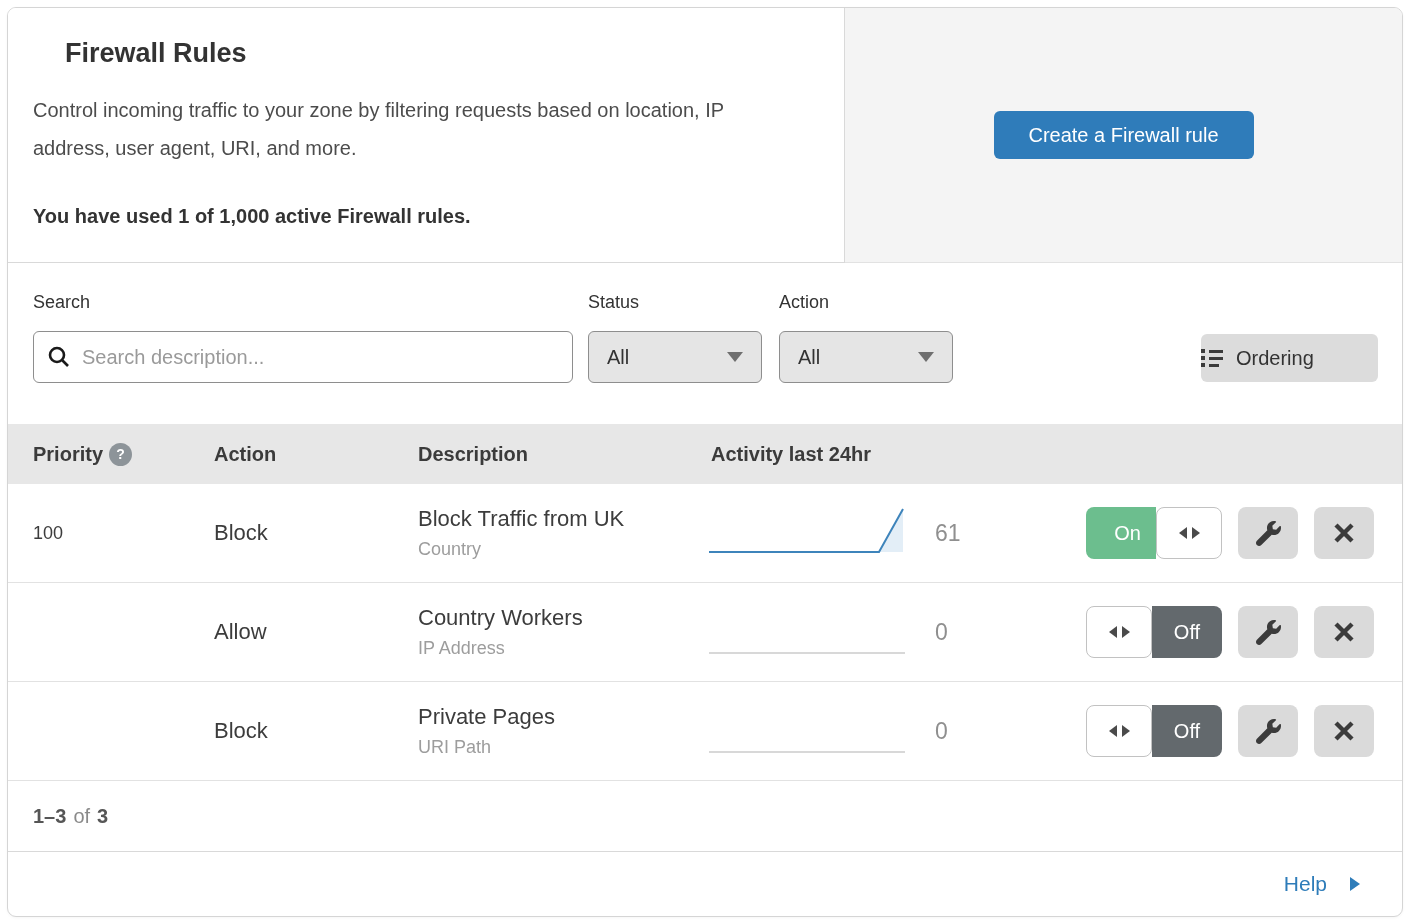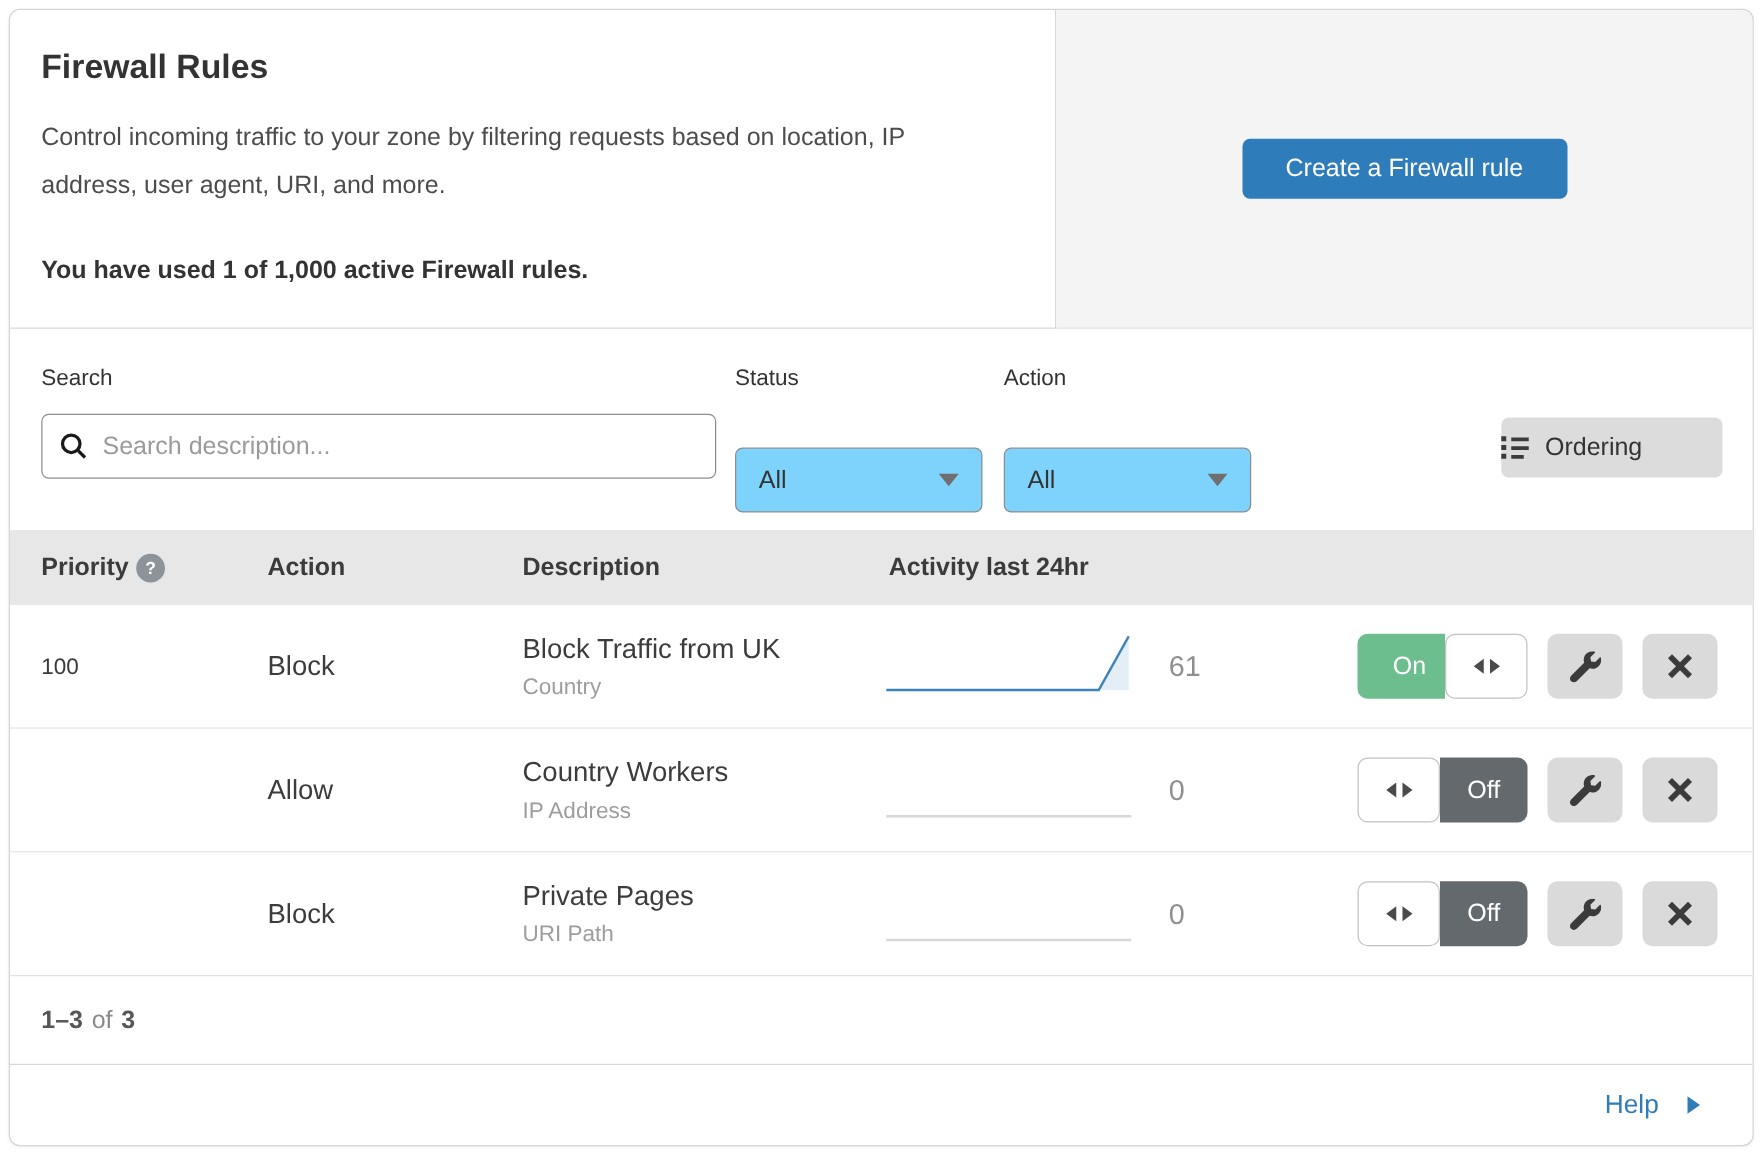--- a/index.html
+++ b/index.html
@@ -12,21 +12,21 @@
     background:#fff; overflow:hidden;
     box-shadow:0 1px 3px rgba(0,0,0,0.04);
   }
 
   
   .top-section { display:flex; height:255px; }
   .top-left {
     width:837px; background:#fff; padding:30px 40px 0 25px;
     border-right:1px solid #d9d9d9; border-bottom:1px solid #d9d9d9;
   }
-  .page-title { font-size:27px; font-weight:bold; color:#333; margin-bottom:22px; }
+  .page-title { font-size:27px; font-weight:bold; color:#333; margin-bottom:22px;margin-left:32px; }
   .page-desc { font-size:20px; color:#4c4c4c; line-height:38px; max-width:780px; }
   .usage-note { font-size:20px; font-weight:bold; color:#333; margin-top:38px; }
   .top-right {
     flex:1; background:#f4f4f4; display:flex; align-items:center; justify-content:center;
     border-bottom:1px solid #e2e2e2;
   }
   .create-btn {
     background:#2f7cba; color:#fff; font-size:20px; font-family:inherit;
     border:none; border-radius:6px; width:260px; height:48px; cursor:pointer;
   }
@@ -36,25 +36,25 @@
   .filter-group { display:flex; flex-direction:column; }
   .filter-label { font-size:18px; color:#333; margin-bottom:18px; line-height:22px; }
   .search-group { width:540px; }
   .search-box { position:relative; width:540px; }
   .search-box input {
     width:100%; height:52px; border:1px solid #8e8e8e; border-radius:6px;
     padding:0 14px 0 48px; font-size:20px; color:#333; font-family:inherit; outline:none;
   }
   .search-box input::placeholder { color:#9a9a9a; }
   .search-icon { position:absolute; left:14px; top:14px; width:24px; height:24px; }
-  .select-group { margin-left:15px;gap:27px; }
+  .select-group { margin-left:15px; }
   .select-group.action { margin-left:17px; }
   .select-box {
-    width:198px; height:52px; border:1px solid #8e8e8e; border-radius:6px;
-    display:flex; align-items:center; padding:0 18px; cursor:pointer; background:#7dd3fc;
+    width:174px; height:52px; border:1px solid #8e8e8e; border-radius:6px;
+    display:flex; align-items:center; padding:0 18px; cursor:pointer; background:#e5e5e5;
   }
   .select-value { font-size:20px; color:#333; }
   .select-caret {
     margin-left:auto; width:0; height:0;
     border-left:8px solid transparent; border-right:8px solid transparent;
     border-top:10px solid #6f6f6f;
   }
   .ordering-btn {
     margin-left:auto; align-self:flex-start; margin-top:43px;
     width:177px; height:48px; background:#dcdcdc; border:none; border-radius:6px;

